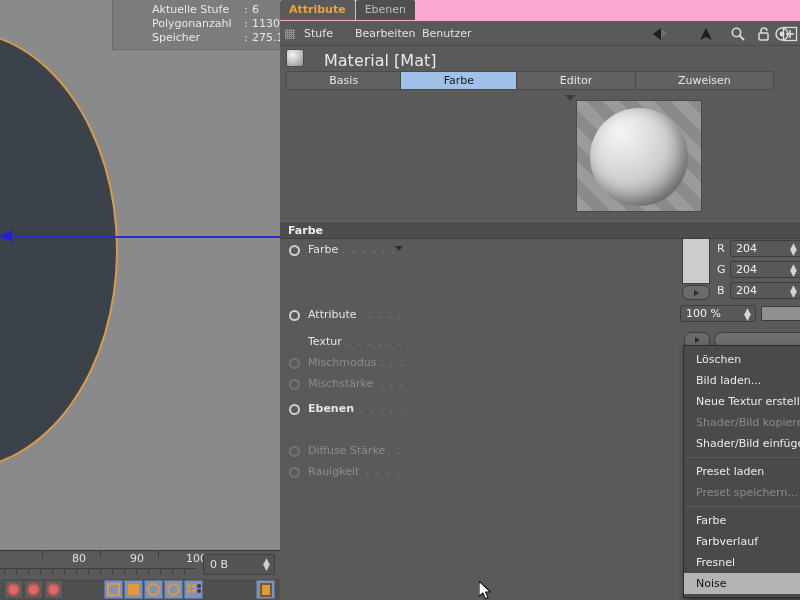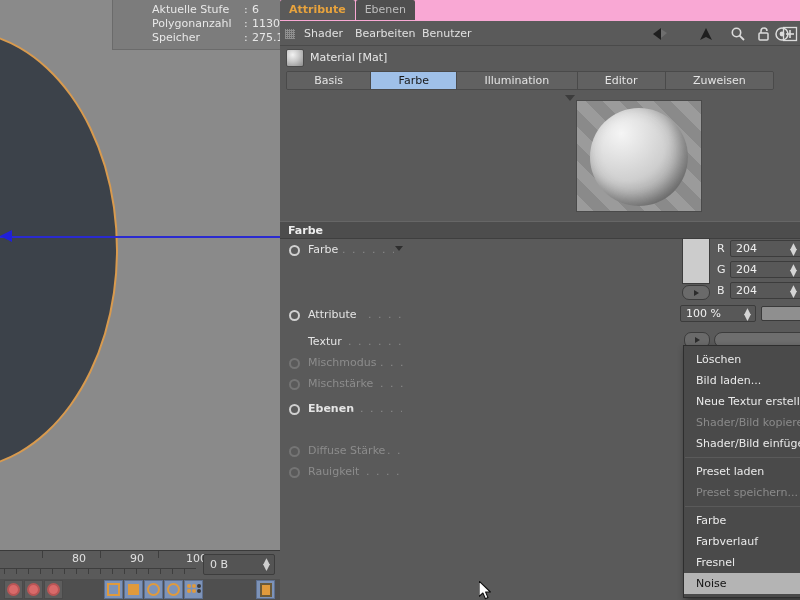--- a/index.html
+++ b/index.html
@@ -187,22 +187,22 @@
   #mat-head {
     position: absolute; left: 0; top: 47px; width: 520px; height: 22px;
   }
   #mat-thumb {
     position: absolute; left: 6px; top: 2px; width: 18px; height: 18px;
     border: 1px solid #4a4a4a;
     background: radial-gradient(circle at 35% 30%, #f2f2f2 0%, #c8c8c8 45%, #8a8a8a 100%);
     border-radius: 2px;
   }
   #mat-title {
-    position: absolute; left: 30px; top: 4px;
-    font-size: 11px; color: #e8e8e8;
+    position: absolute; left: 44px; top: 4px;
+    font-size: 16px; color: #e8e8e8;
   }
   
   #mat-tabs {
     position: absolute; left: 6px; top: 71px; width: 488px; height: 19px;
     display: flex;
     border: 1px solid #4a4a4a;
     border-radius: 2px;
     overflow: hidden;
   }
   .mtab {
@@ -518,21 +518,21 @@
 
   <div id="attr">
 
     <div id="attr-tabs">
       <div class="atab active">Attribute</div>
       <div class="atab">Ebenen</div>
     </div>
 
     <div id="attr-menubar">
       <div id="grip"></div>
-      <div class="mitem" style="left:24px">Shader</div>
+      <div class="mitem" style="left:24px">Stufe</div>
       <div class="mitem" style="left:75px">Bearbeiten</div>
       <div class="mitem" style="left:142px">Benutzer</div>
 
       <div class="hicon" style="left:372px">
         <svg width="16" height="16" viewBox="0 0 16 16">
           <polygon points="9,2 9,14 1,8" fill="#1f1f1f"></polygon>
           <polygon points="9,3 15,7 9,12" fill="#6f6f6f"></polygon>
         </svg>
       </div>
       <div class="hicon" style="left:418px">
@@ -568,21 +568,20 @@
     </div>
 
     <div id="mat-head">
       <div id="mat-thumb"></div>
       <div id="mat-title">Material [Mat]</div>
     </div>
 
     <div id="mat-tabs">
       <div class="mtab">Basis</div>
       <div class="mtab active">Farbe</div>
-      <div class="mtab">Illumination</div>
       <div class="mtab">Editor</div>
       <div class="mtab">Zuweisen</div>
     </div>
 
     <div id="preview-wrap">
       <div id="preview-arrow"></div>
       <div id="preview">
         <div id="preview-sphere"></div>
       </div>
     </div>

